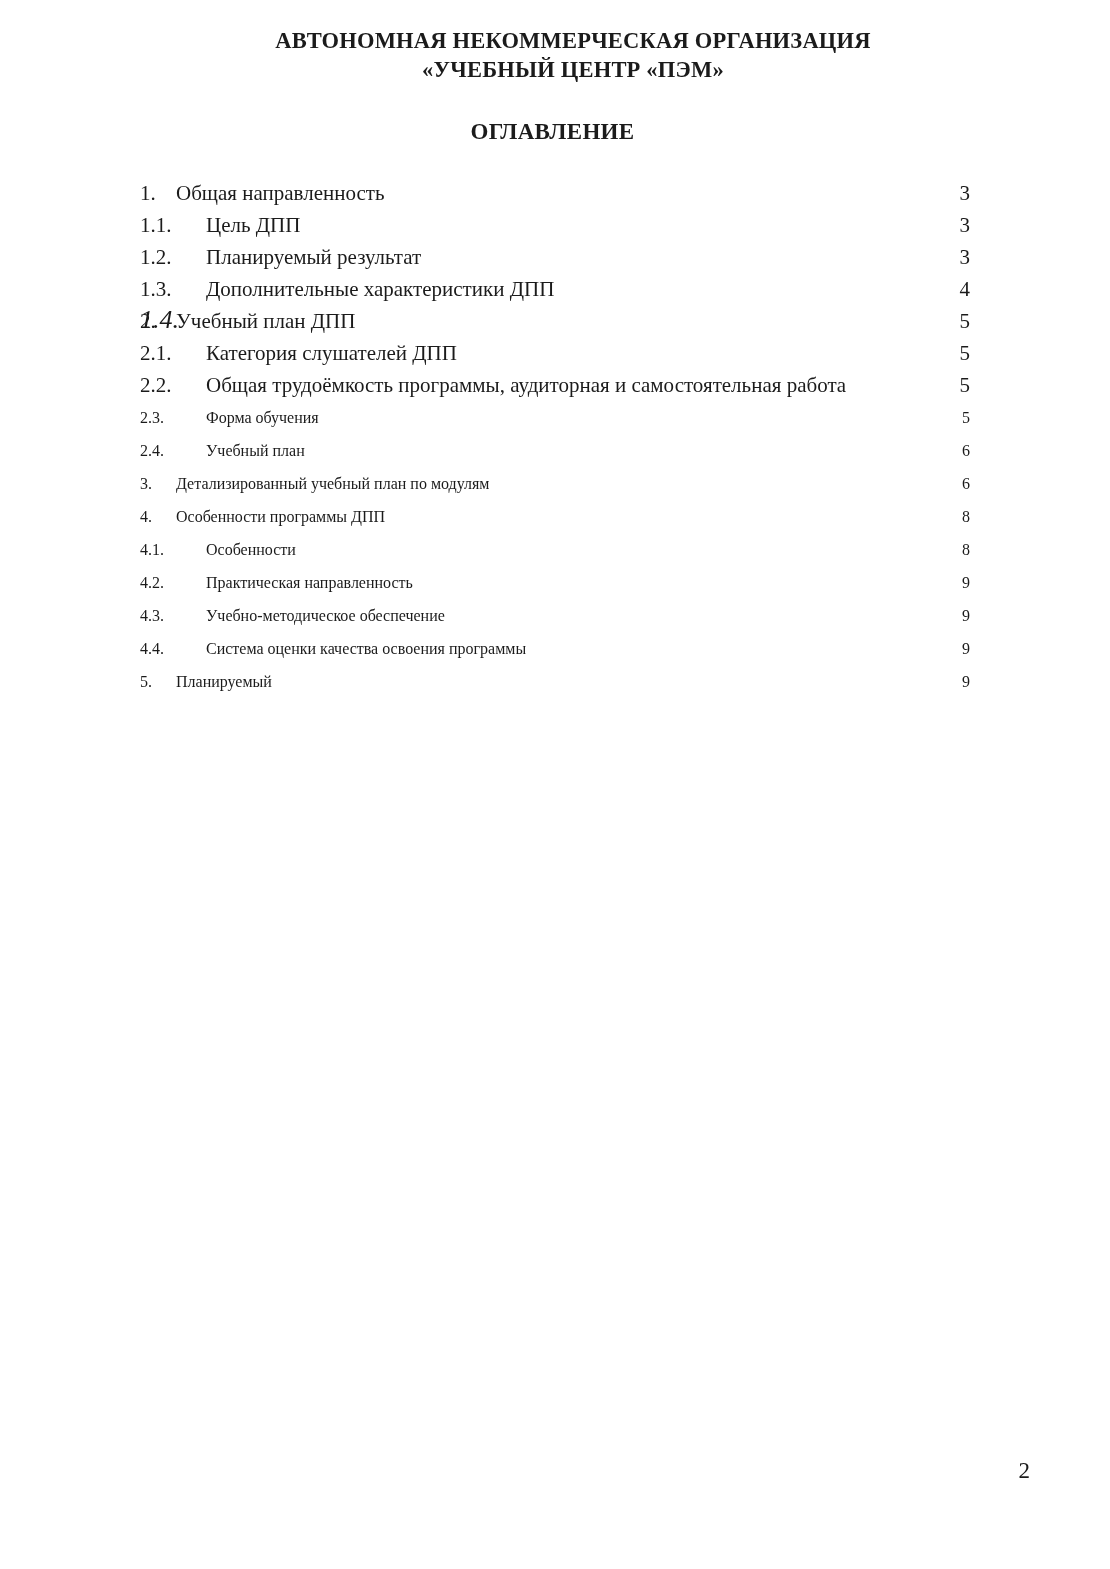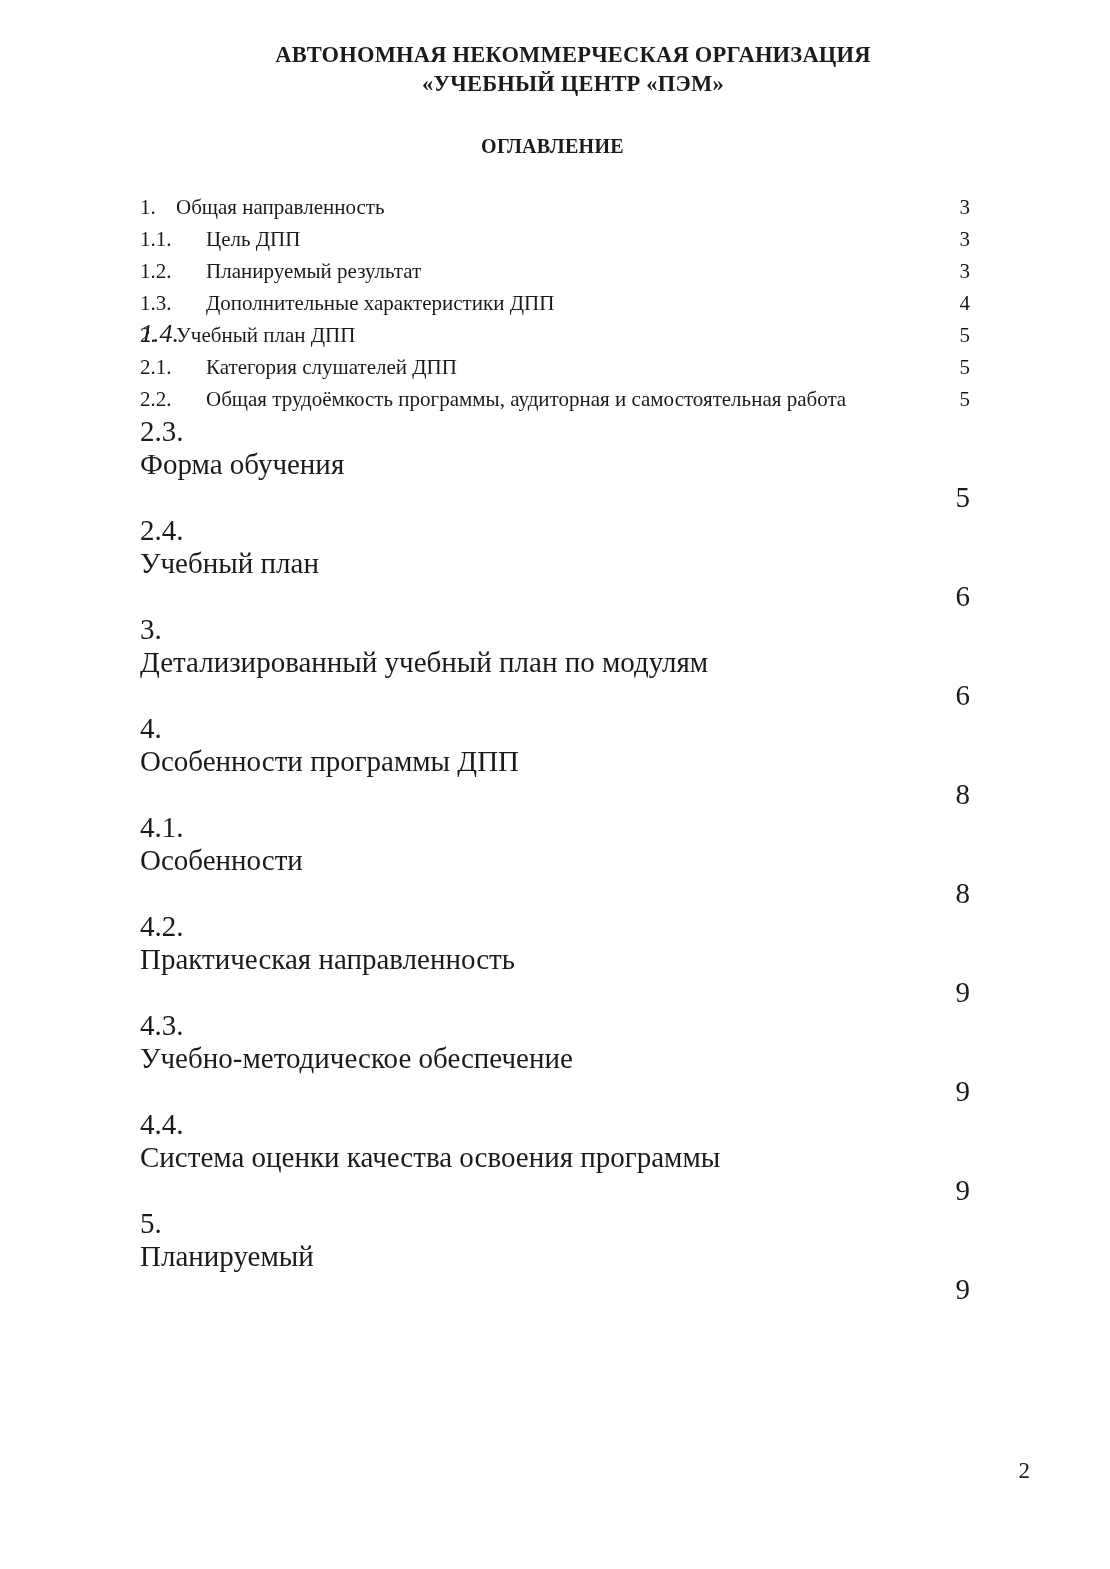--- a/index.html
+++ b/index.html
@@ -9,33 +9,33 @@
   }
   body {
     width: 1110px;
     height: 1569px;
     position: relative;
     font-family: "Liberation Serif", "DejaVu Serif", serif;
     color: #1b1b1b;
     overflow: hidden;
   }
   .org-header {
-    padding-top: 40px;
+    padding-top: 26px;
     text-align: center;
     font-weight: bold;
     font-size: 22.5px;
     line-height: 29px;
     letter-spacing: 0.2px;
     margin-left: 36px;
   }
   .toc-heading {
     margin: 33px 5px 0 0;
     text-align: center;
     font-weight: bold;
-    font-size: 20px;
+    font-size: 23px;
     line-height: 30px;
     letter-spacing: 0.3px;
   }
   .toc {
     margin: 30px 0 0 140px;
     width: 900px;
   }
   .row {
     display: flex;
     font-size: 21px;
@@ -51,23 +51,22 @@
   }
   .row .title {
     flex: 1;
   }
   .row .page {
     flex: none;
     min-width: 14px;
     text-align: right;
   }
   .row.lg {
-    font-size: 29px;
+    font-size: 16px;
     line-height: 33px;
-    flex-direction: column;
   }
   
   .row.wrap {
     display: block;
     position: relative;
     padding-left: 66px;
     width: 829px;
     line-height: 30px;
     font-size: 26px;
     letter-spacing: 0.45px;

